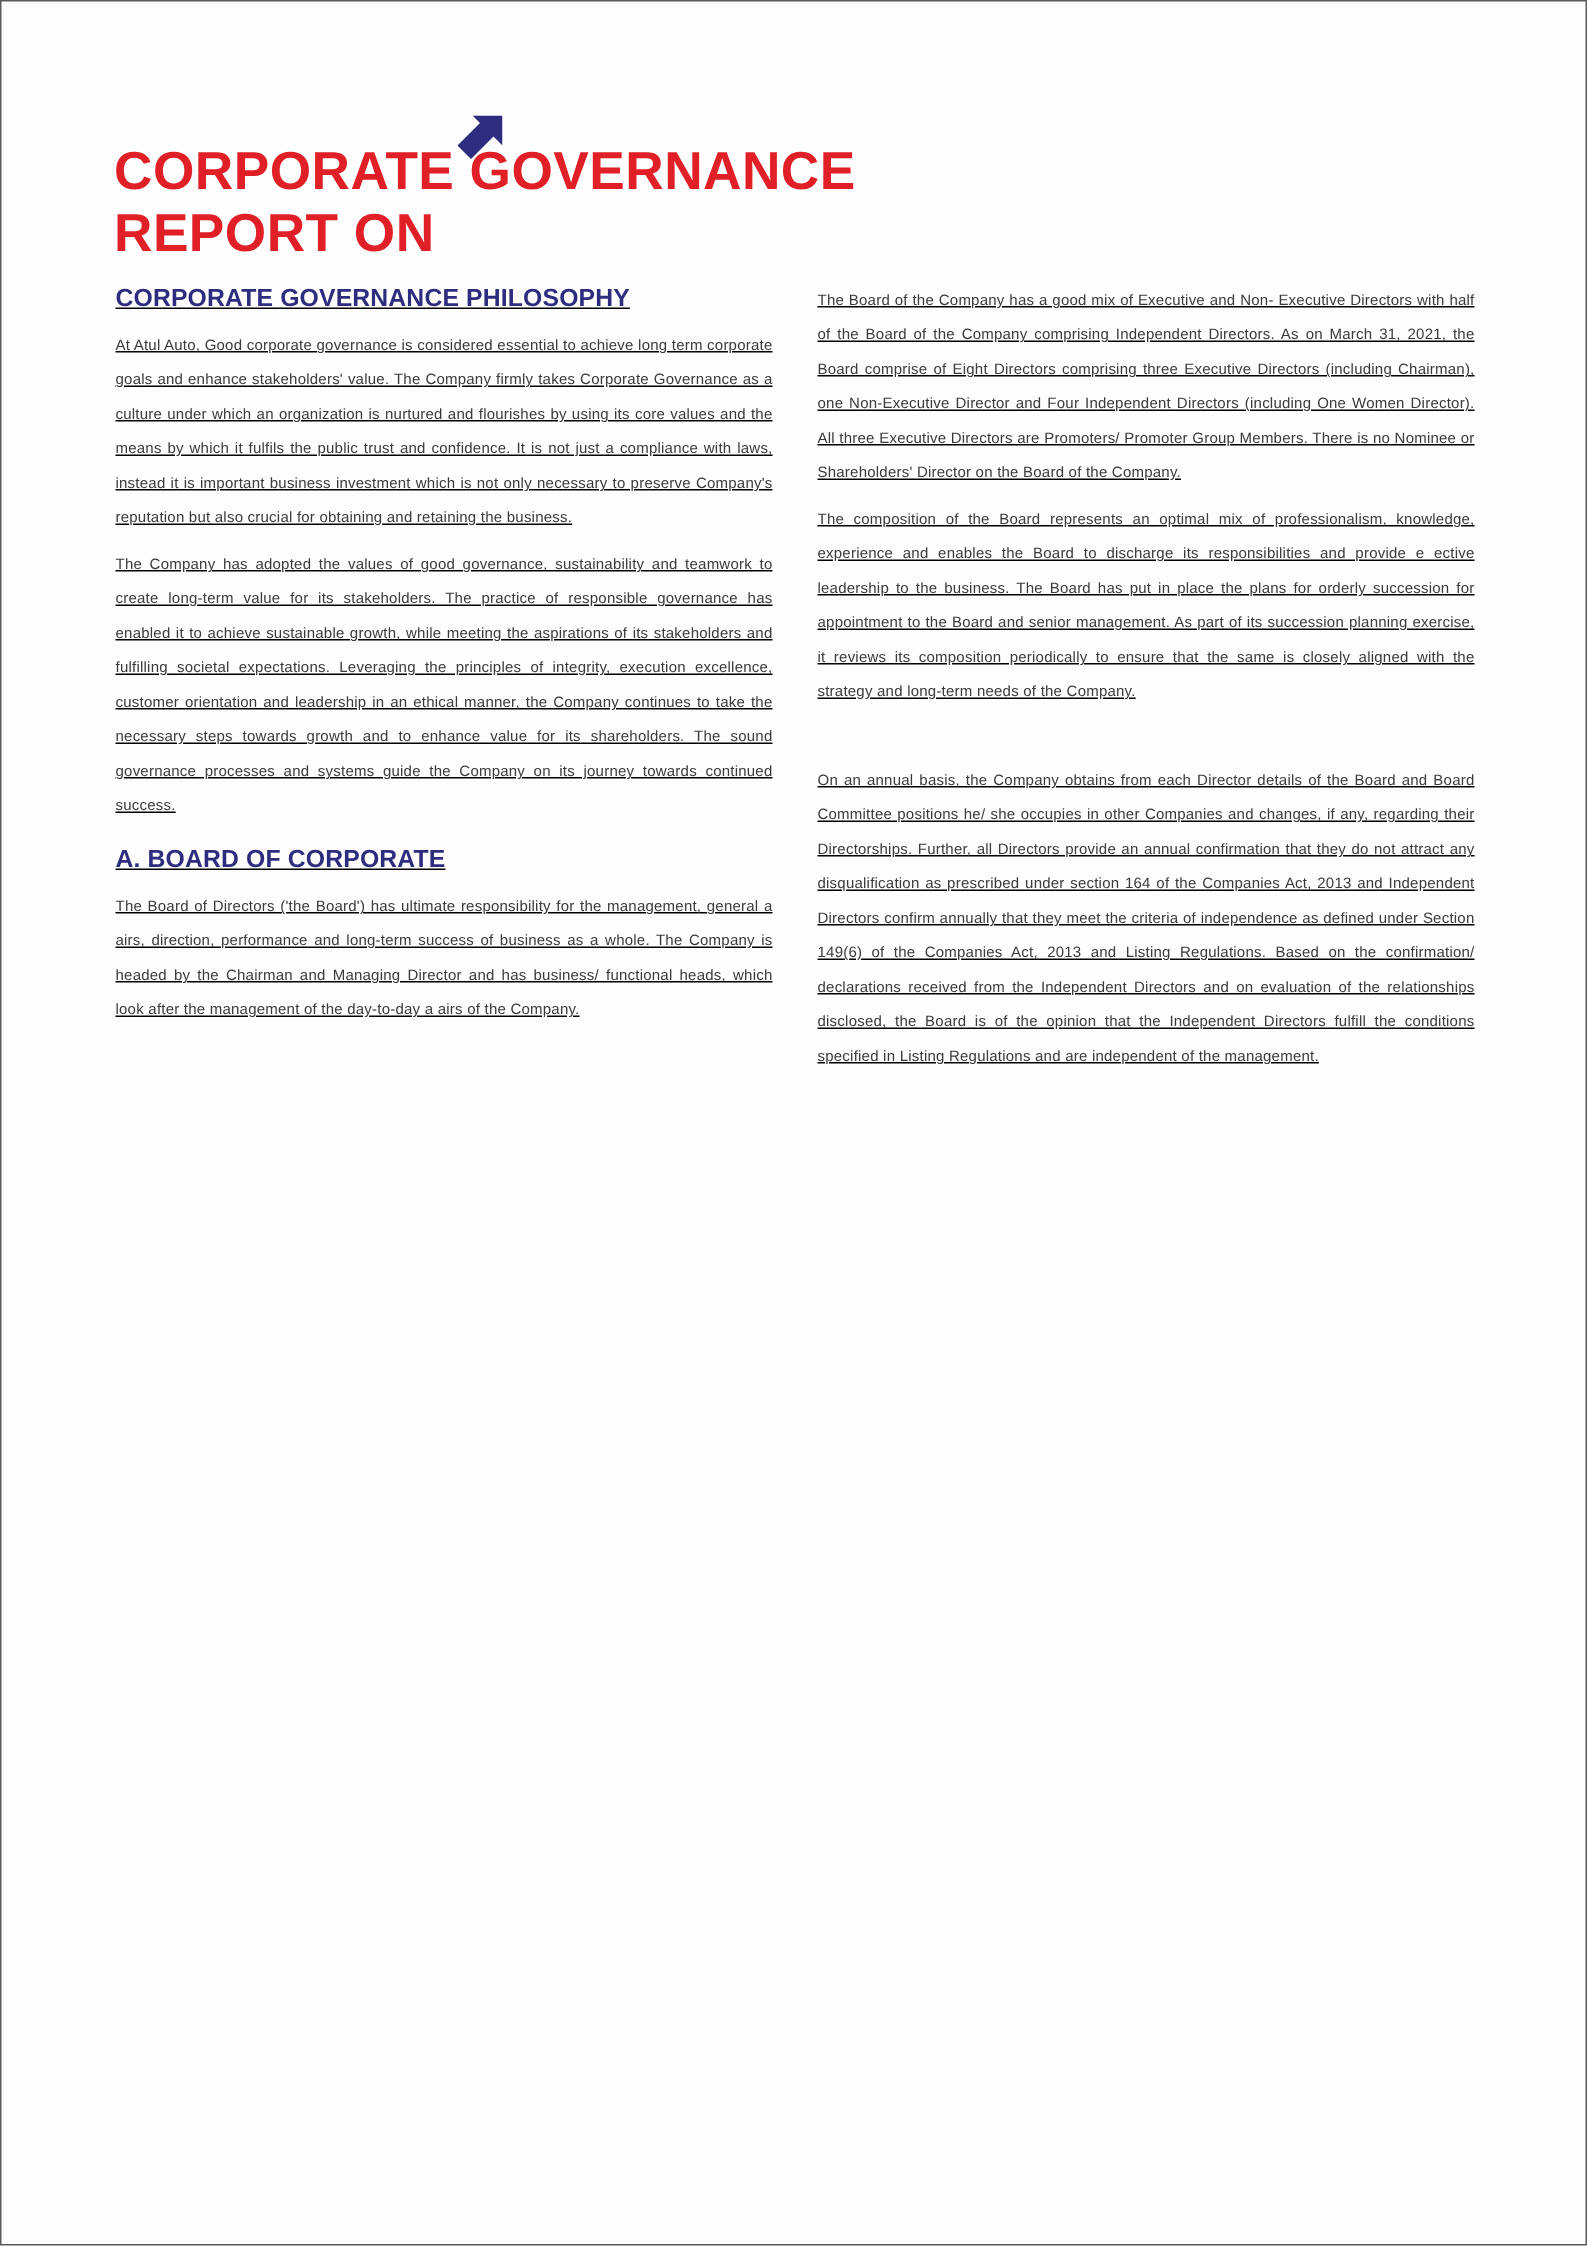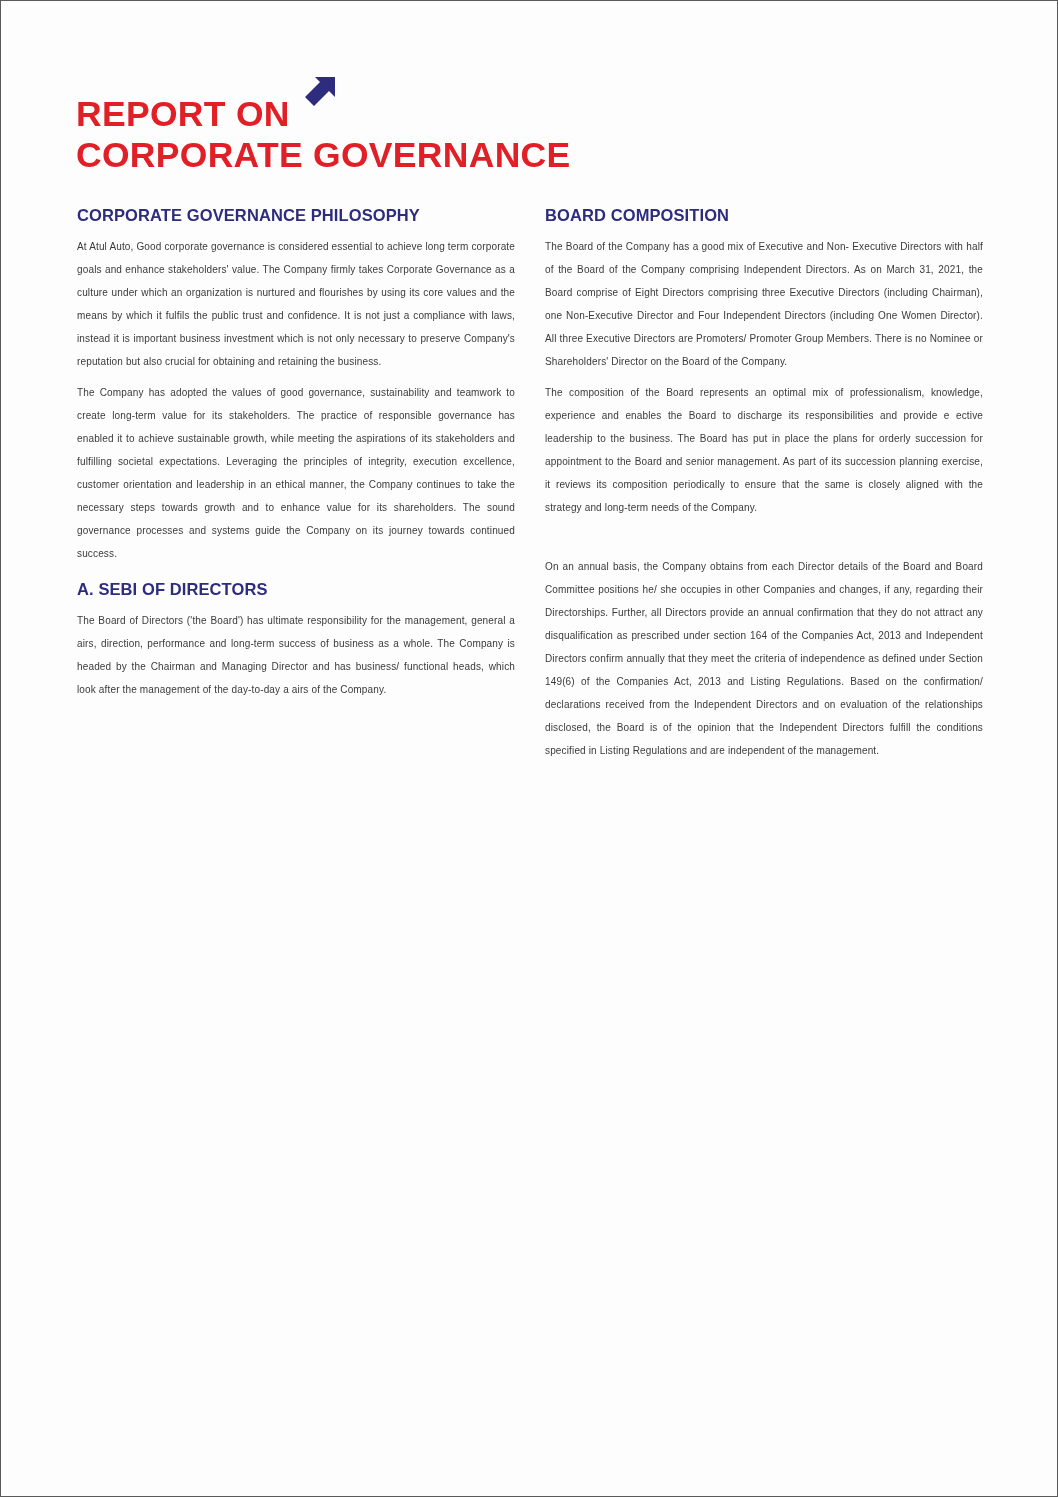--- a/index.html
+++ b/index.html
@@ -24,22 +24,23 @@
     margin: 0;
   }
   .page-title span { display: block; }
   .arrow-icon {
     position: absolute;
     left: 303px; top: 76px;
     width: 31px; height: 31px;
   }
   .column {
     position: absolute;
-    top: 204px;
+    top: 188px;
     width: 438px;
+    text-decoration: underline;
   }
   .col-left { left: 76px; }
   .col-right { left: 544px; }
   .section-heading {
     color: #2e2c7e;
     font-weight: bold;
     font-size: 16.5px;
     line-height: 20px;
     margin: 0 0 10px 0;
     letter-spacing: 0.1px;
@@ -56,31 +57,30 @@
   .col-right .gap { height: 28px; }
 </style>
 </head>
 <body>
 
 <svg class="arrow-icon" viewBox="0 0 31 31">
   <polygon points="11,0 31,0 31,20 25,14 10,29 1,20 16,5" fill="#2e2c7e"></polygon>
 </svg>
 
 <h1 class="page-title">
+  <span>CORPORATE GOVERNANCE</span>
   <span>REPORT ON</span>
-  <span>CORPORATE GOVERNANCE</span>
 </h1>
 
 <div class="column col-left">
   <h2 class="section-heading">CORPORATE GOVERNANCE PHILOSOPHY</h2>
   <p class="para">At Atul Auto, Good corporate governance is considered essential to achieve long term corporate goals and enhance stakeholders' value. The Company firmly takes Corporate Governance as a culture under which an organization is nurtured and flourishes by using its core values and the means by which it fulfils the public trust and confidence. It is not just a compliance with laws, instead it is important business investment which is not only necessary to preserve Company's reputation but also crucial for obtaining and retaining the business.</p>
   <p class="para">The Company has adopted the values of good governance, sustainability and teamwork to create long-term value for its stakeholders. The practice of responsible governance has enabled it to achieve sustainable growth, while meeting the aspirations of its stakeholders and fulfilling societal expectations. Leveraging the principles of integrity, execution excellence, customer orientation and leadership in an ethical manner, the Company continues to take the necessary steps towards growth and to enhance value for its shareholders. The sound governance processes and systems guide the Company on its journey towards continued success.</p>
-  <h2 class="section-heading sub-heading">A. SEBI OF DIRECTORS</h2>
+  <h2 class="section-heading sub-heading">A. BOARD OF CORPORATE</h2>
   <p class="para">The Board of Directors ('the Board') has ultimate responsibility for the management, general a airs, direction, performance and long-term success of business as a whole. The Company is headed by the Chairman and Managing Director and has business/ functional heads, which look after the management of the day-to-day a airs of the Company.</p>
 </div>
 
 <div class="column col-right">
-  <h2 class="section-heading">BOARD COMPOSITION</h2>
   <p class="para">The Board of the Company has a good mix of Executive and Non- Executive Directors with half of the Board of the Company comprising Independent Directors. As on March 31, 2021, the Board comprise of Eight Directors comprising three Executive Directors (including Chairman), one Non-Executive Director and Four Independent Directors (including One Women Director). All three Executive Directors are Promoters/ Promoter Group Members. There is no Nominee or Shareholders' Director on the Board of the Company.</p>
   <p class="para">The composition of the Board represents an optimal mix of professionalism, knowledge, experience and enables the Board to discharge its responsibilities and provide e ective leadership to the business. The Board has put in place the plans for orderly succession for appointment to the Board and senior management. As part of its succession planning exercise, it reviews its composition periodically to ensure that the same is closely aligned with the strategy and long-term needs of the Company.</p>
   <div class="gap"></div>
   <p class="para">On an annual basis, the Company obtains from each Director details of the Board and Board Committee positions he/ she occupies in other Companies and changes, if any, regarding their Directorships. Further, all Directors provide an annual confirmation that they do not attract any disqualification as prescribed under section 164 of the Companies Act, 2013 and Independent Directors confirm annually that they meet the criteria of independence as defined under Section 149(6) of the Companies Act, 2013 and Listing Regulations. Based on the confirmation/ declarations received from the Independent Directors and on evaluation of the relationships disclosed, the Board is of the opinion that the Independent Directors fulfill the conditions specified in Listing Regulations and are independent of the management.</p>
 </div>
 
 </body></html>

